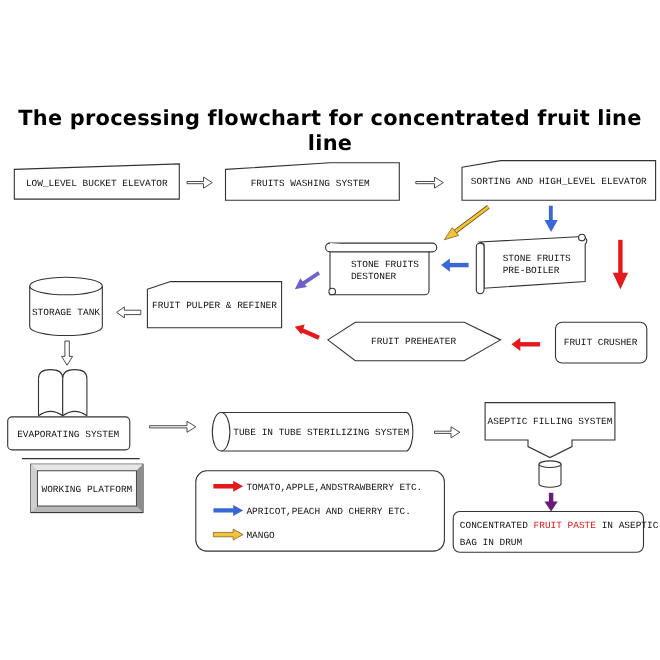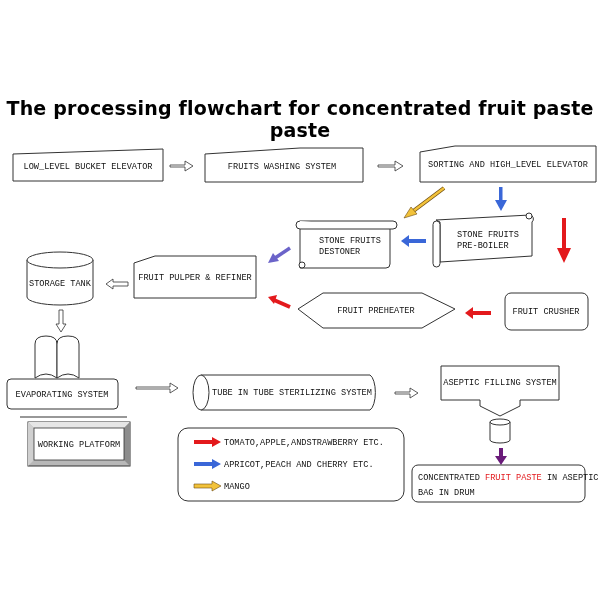--- a/index.html
+++ b/index.html
@@ -9,21 +9,21 @@
     font-family:"DejaVu Sans", sans-serif; font-weight:bold; font-size:19px;
     color:#000; letter-spacing:0.2px;
   }
   svg#chart { position:absolute; left:0; top:0; }
   .lbl { font-family:"Liberation Mono", monospace; font-size:8.6px; fill:#111; }
   .shape { fill:#fff; stroke:#333; stroke-width:1; }
 </style>
 </head>
 <body>
 
-<div id="title">The processing flowchart for concentrated fruit paste paste</div>
+<div id="title">The processing flowchart for concentrated fruit line line</div>
 
 <svg id="chart" width="600" height="600" viewBox="0 0 600 600">
 
   <g>
     <path class="shape" d="M13,154 L163,149 L163,181 L13,181 Z"></path>
     <text class="lbl" x="88" y="169" text-anchor="middle">LOW_LEVEL BUCKET ELEVATOR</text>
   </g>
   <g>
     <path d="M170,165 L185,165 L185,161 L193,166 L185,171 L185,167 L170,167 Z" fill="#fff" stroke="#333" stroke-width="0.8"></path>
   </g>

